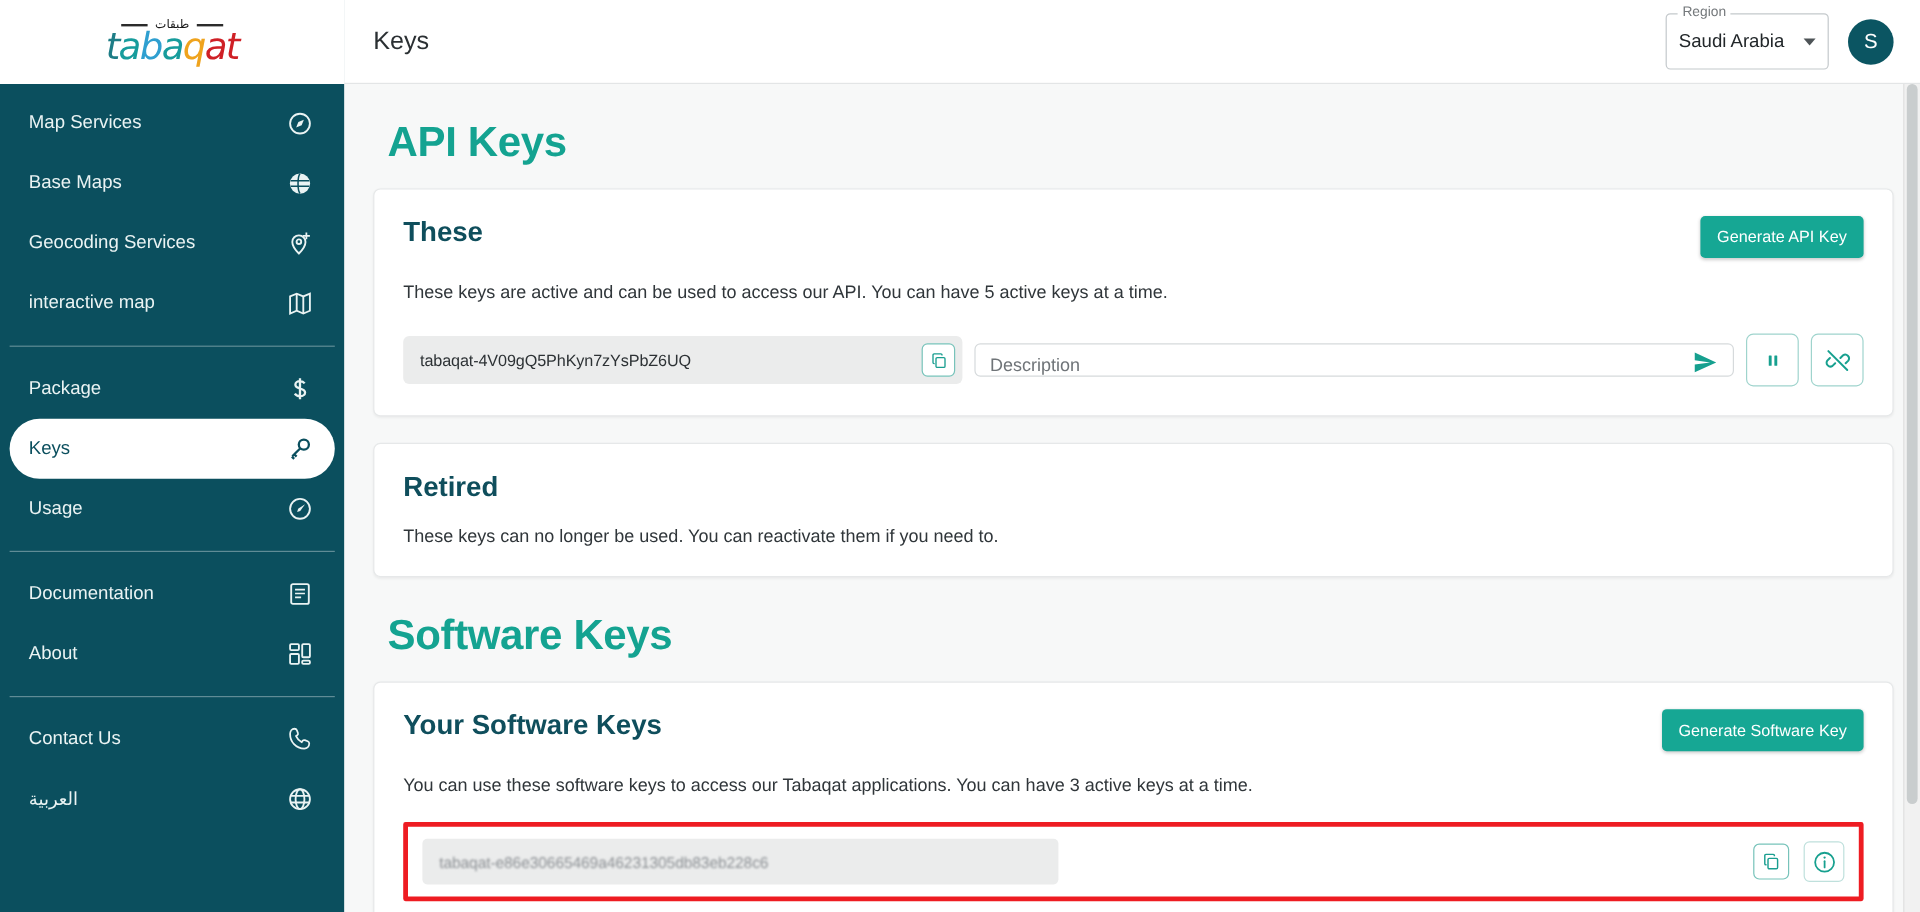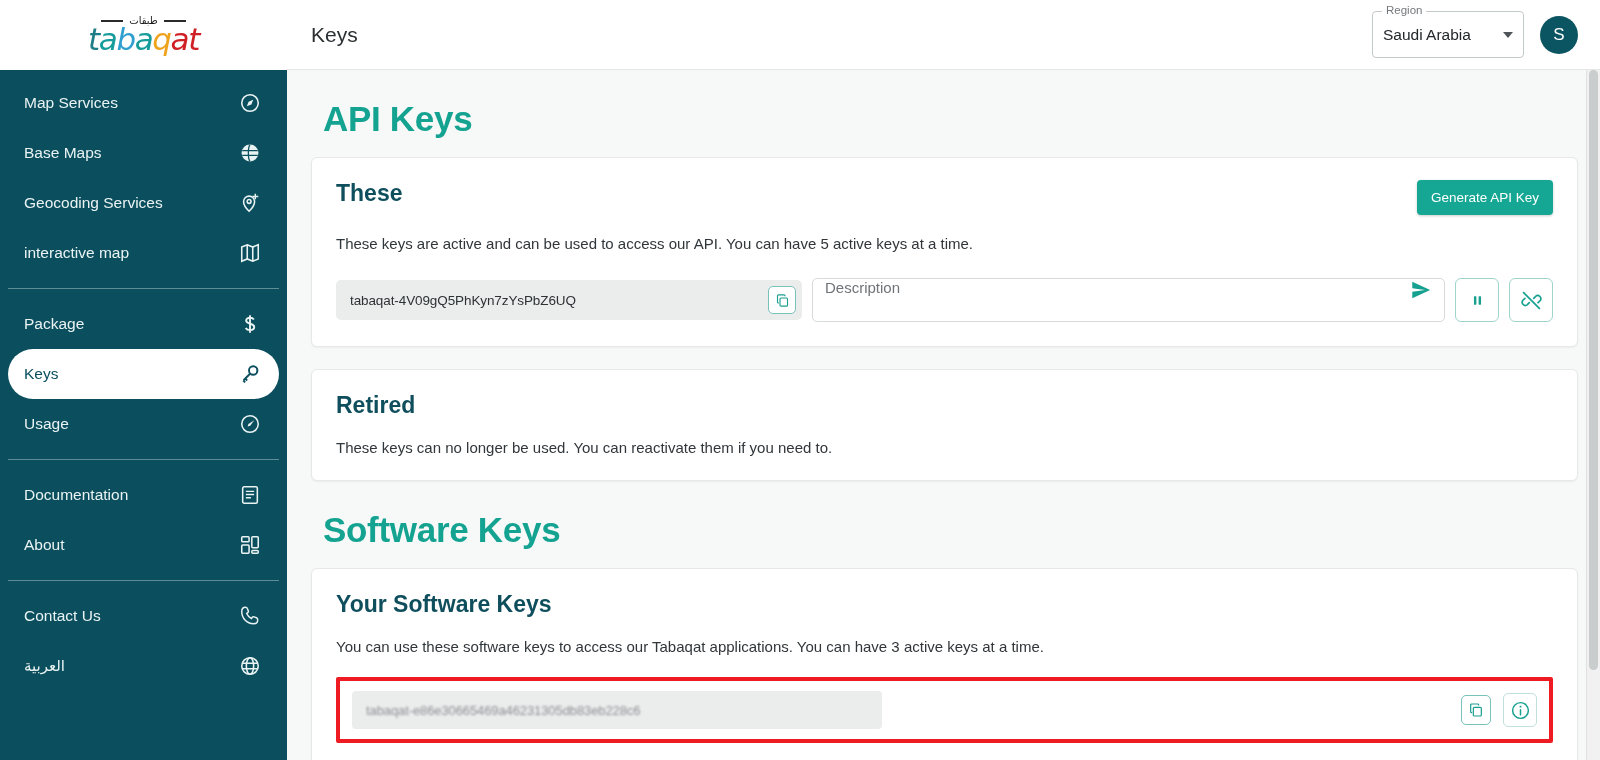--- a/index.html
+++ b/index.html
@@ -64,21 +64,21 @@
   
   .main { flex: 1; height: 760px; display: flex; flex-direction: column; background:#f7f8f8; position:relative; }
   .topbar {
     height: 70px; flex: 0 0 70px; background: #fff;
     border-bottom: 1px solid #e3e5e6;
     display: flex; align-items: center; padding: 0 22px 0 24px;
   }
   .page-title { font-size: 21px; color: #2b3033; font-weight: 400; }
   .topbar-right { margin-left: auto; display: flex; align-items: center; gap: 16px; }
   .region-select {
-    position: relative; width: 152px; height: 47px;
+    position: relative; width: 136px; height: 47px;
     border: 1px solid #c4c9cc; border-radius: 4px;
     display: flex; align-items: center; padding: 0 10px;
     background: #fff; cursor: pointer;
   }
   .region-legend {
     position: absolute; top: -8px; left: 9px; background: #fff;
     padding: 0 4px; font-size: 11.5px; color: #75797c;
   }
   .region-value { font-size: 15.5px; color: #22272a; }
   .caret {
@@ -124,22 +124,22 @@
     border-radius: 5px; display: flex; align-items: center;
     padding: 0 6px 0 14px; font-size: 13.5px; color: #2d3235;
   }
   .key-chip .ktext { font-family: "Liberation Sans", sans-serif; letter-spacing: -0.1px; }
   .icon-btn {
     margin-left: auto; width: 28px; height: 28px;
     border: 1px solid #77c3ba; border-radius: 5px; background: #fff;
     display: flex; align-items: center; justify-content: center; cursor: pointer;
   }
   .desc-field {
-    flex: 1; height: 44px; border: 1px solid #d6dadc; border-radius: 5px;
-    background: #fff; display: flex; align-items: flex-start; padding: 0 12px;
+    flex: 1; height: 28px; border: 1px solid #d6dadc; border-radius: 5px;
+    background: #fff; display: flex; align-items: flex-end; padding: 0 12px;
   }
   .desc-field input {
     border: none; outline: none; flex: 1; font-size: 15px; color: #2d3235;
     font-family: "Liberation Sans", sans-serif; background: transparent;
   }
   .desc-field input::placeholder { color: #6f7478; }
   .sq-btn {
     width: 44px; height: 44px; border: 1px solid #9fd4cd; border-radius: 6px;
     background: #fff; display: flex; align-items: center; justify-content: center;
     cursor: pointer;
@@ -390,20 +390,21 @@
           <h2 class="card-title">Retired</h2>
         </div>
         <p class="card-desc">These keys can no longer be used. You can reactivate them if you need to.</p>
       </section>
 
       <h1 class="section-title">Software Keys</h1>
 
       <section class="card">
         <div class="card-head">
           <h2 class="card-title">Your Software Keys</h2>
+          <button class="btn-primary">Generate Software Key</button>
         </div>
         <p class="card-desc">You can use these software keys to access our Tabaqat applications. You can have 3 active keys at a time.</p>
 
         <div class="sw-row-wrap">
           <div class="sw-chip">
             <span class="blurred">tabaqat-e86e30665469a46231305db83eb228c6</span>
           </div>
           <div class="sw-actions">
             <span class="sw-copy">
               <svg viewBox="0 0 24 24" width="16" height="16" fill="none" stroke="#1a9e90" stroke-width="1.8">

